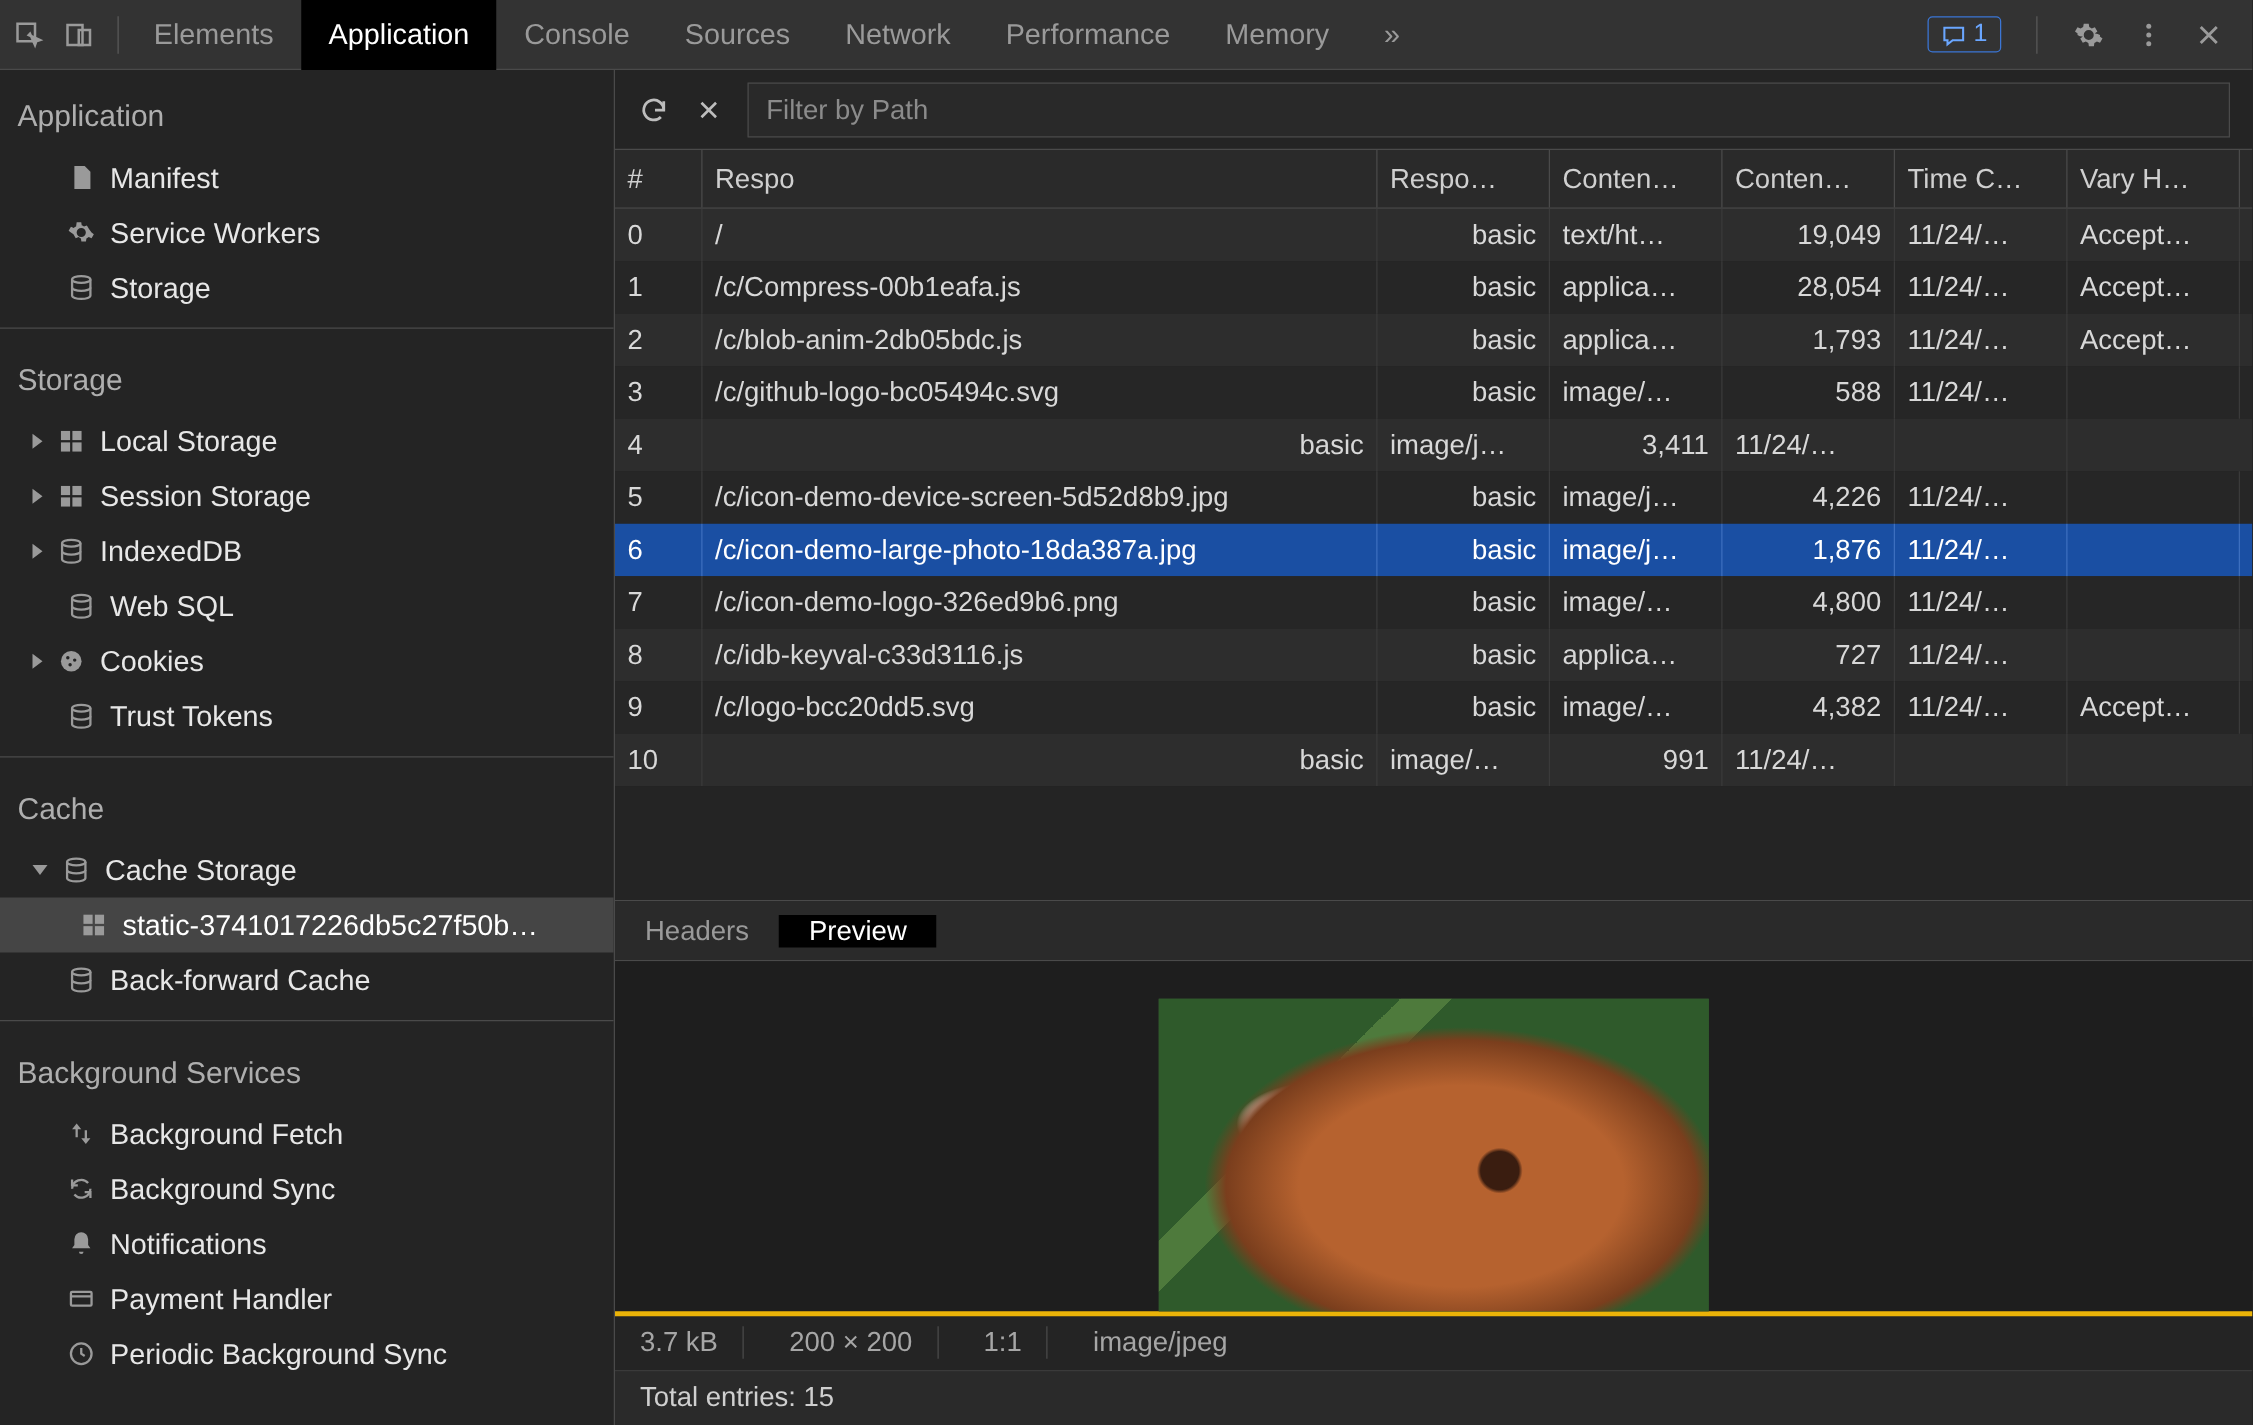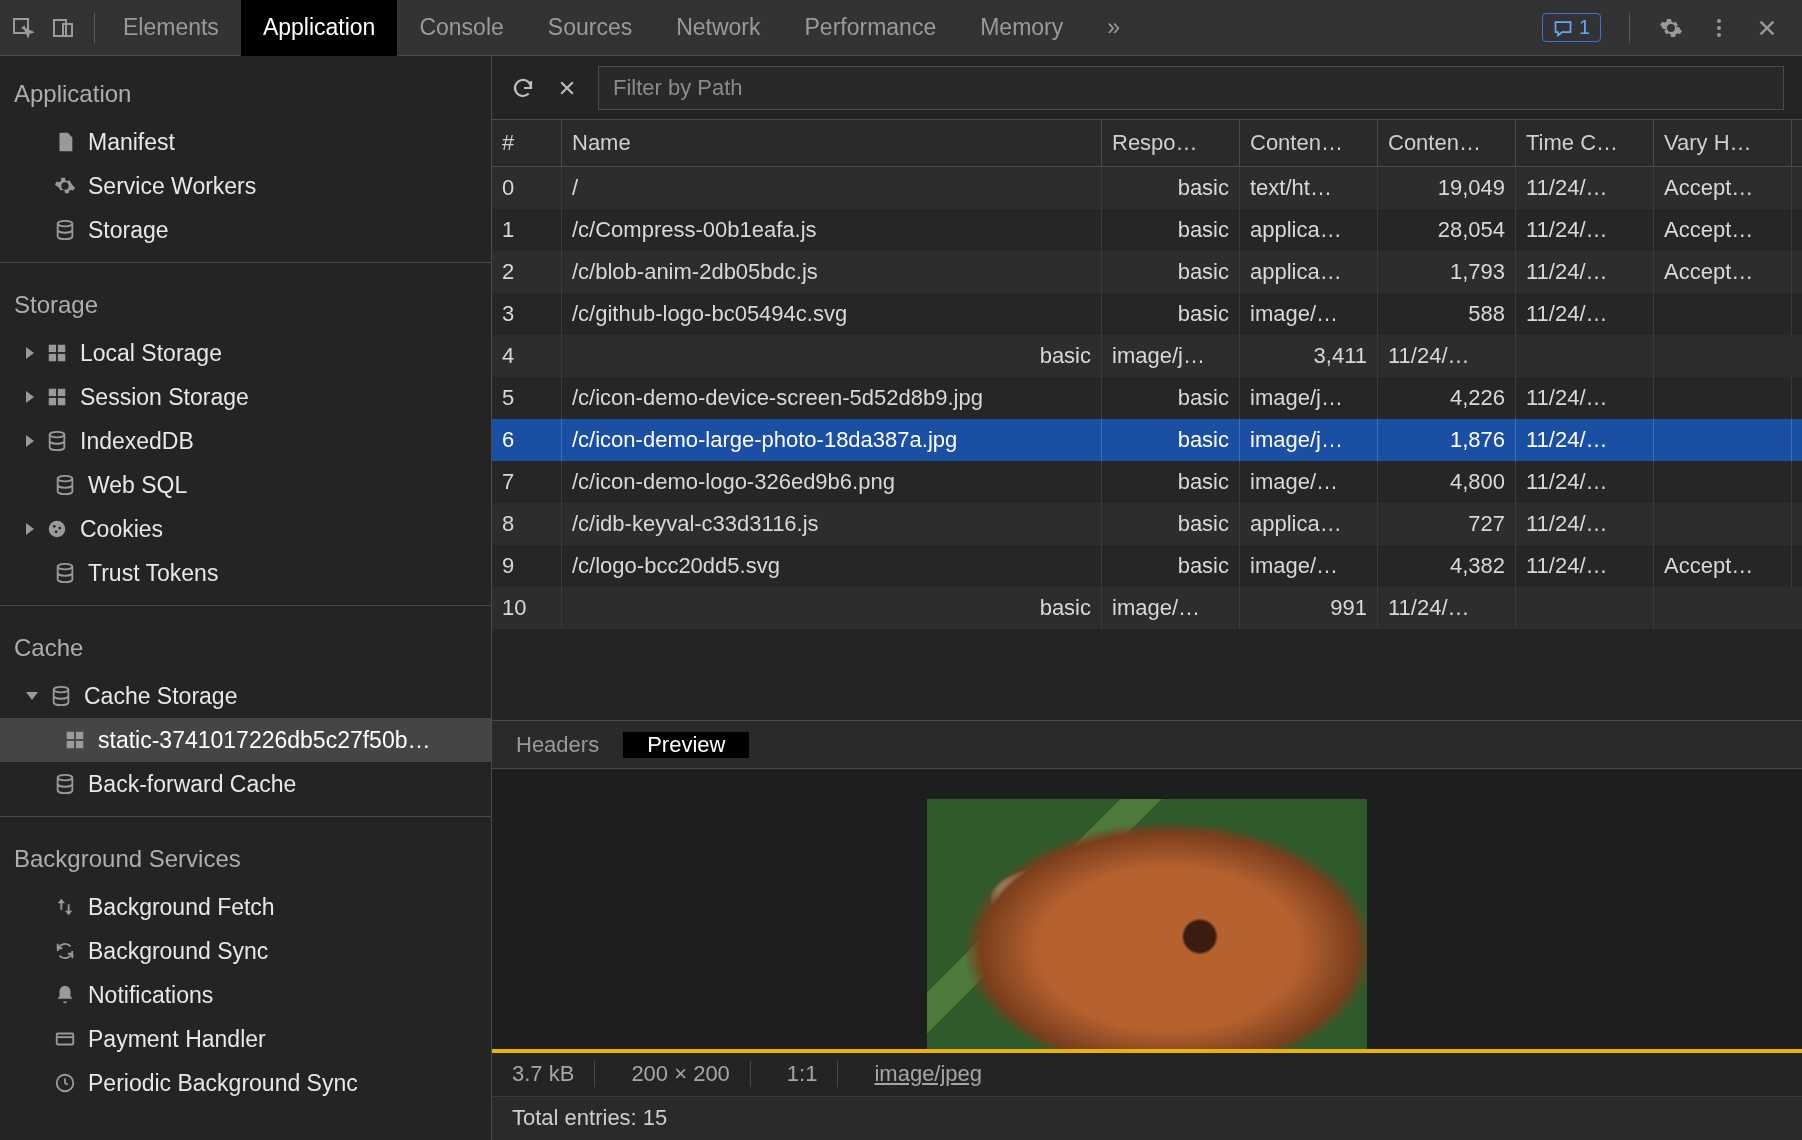--- a/index.html
+++ b/index.html
@@ -145,21 +145,21 @@
   overflow: hidden;
 }
 .meta-bar {
   height: 50px; display:flex; align-items:center; gap: 16px;
   padding: 0 20px; color:#a6a6a6; font-size:22px;
   border-top: 4px solid #eab308;
   background:#242424;
 }
 .meta-bar span { padding: 0 20px; border-right: 1px solid #4a4a4a; }
 .meta-bar span:first-child { padding-left:0; }
-.meta-bar span:last-child { border-right:none;text-decoration:underline; }
+.meta-bar span:last-child { border-right:none; }
 .footer {
   height: 48px; display:flex; align-items:center;
   padding: 0 20px; color:#cfcfcf; font-size:22px;
   border-top: 1px solid #3a3a3a;
   background:#2a2a2a;
 }
 
 
 svg { display:block; }
 </style>
@@ -419,21 +419,21 @@
           <svg width="20" height="20" viewBox="0 0 24 24" stroke="#bdbdbd" stroke-width="2.5">
               <path d="M5 5 L19 19 M19 5 L5 19"></path>
             </svg>
         </span>
         <input class="filter" placeholder="Filter by Path" style="">
       </div>
 
       <div class="table">
         <div class="thead" id="thead">
             <div class="cell">#</div>
-            <div class="cell">Name</div>
+            <div class="cell">Respo</div>
             <div class="cell">Respo…</div>
             <div class="cell">Conten…</div>
             <div class="cell">Conten…</div>
             <div class="cell">Time C…</div>
             <div class="cell">Vary H…</div>
           </div>
         <div class="tbody" id="tbody">
             <div class="trow">
               <div class="cell idx">0</div>
               <div class="cell">/</div>

